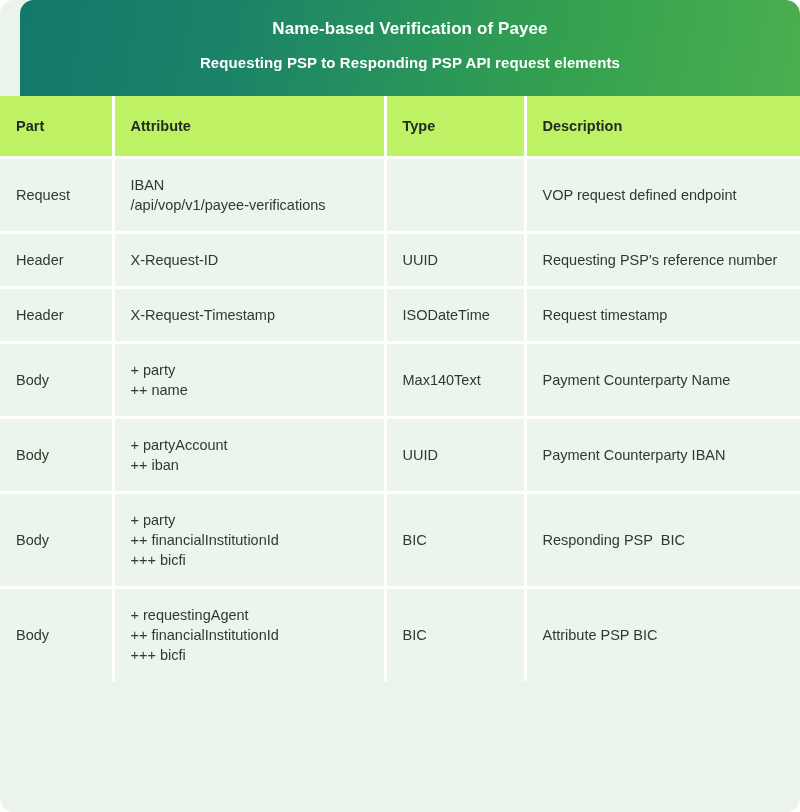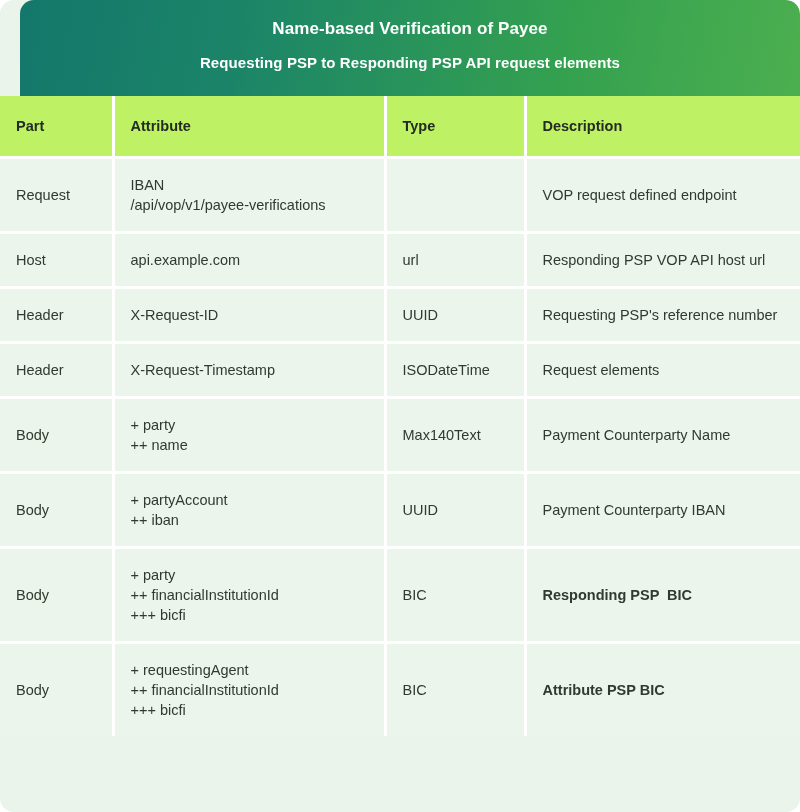--- a/index.html
+++ b/index.html
@@ -83,21 +83,21 @@
     border-right: 3px solid #ffffff;
     border-bottom: 3px solid #ffffff;
     vertical-align: middle;
     word-wrap: break-word;
     overflow-wrap: break-word;
   }
   table.api-table td:last-child { border-right: none; }
   table.api-table tr:last-child td { border-bottom: none; }
 
   .cell-multiline { white-space: pre-line; }
-  .cell-pre-space { white-space: pre-wrap; font-weight: bold; }
+  .cell-pre-space { white-space: pre-wrap; }
 
   .row-tall td { padding-top: 26px; padding-bottom: 26px; }
 </style>
 </head>
 <body>
 
 <div class="card">
 
   <div class="banner">
     <div class="banner-line primary">Name-based Verification of Payee</div>
@@ -122,39 +122,33 @@
     <tbody>
 
       <tr class="row-tall">
         <td>Request</td>
         <td class="cell-multiline">IBAN
 /api/vop/v1/payee-verifications</td>
         <td></td>
         <td>VOP request defined endpoint</td>
       </tr>
 
-      <tr class="row-tall">
-        <td>Host</td>
-        <td class="cell-multiline">api.example.com</td>
-        <td>url</td>
-        <td>Responding PSP VOP API host url</td>
-      </tr>
 
       <tr class="row-tall">
         <td>Header</td>
         <td class="cell-multiline">X-Request-ID</td>
         <td>UUID</td>
         <td>Requesting PSP's reference number</td>
       </tr>
 
       <tr class="row-tall">
         <td>Header</td>
         <td class="cell-multiline">X-Request-Timestamp</td>
         <td>ISODateTime</td>
-        <td>Request elements</td>
+        <td>Request timestamp</td>
       </tr>
 
       <tr class="row-tall">
         <td>Body</td>
         <td class="cell-multiline">+ party
 ++ name</td>
         <td>Max140Text</td>
         <td>Payment Counterparty Name</td>
       </tr>
 

